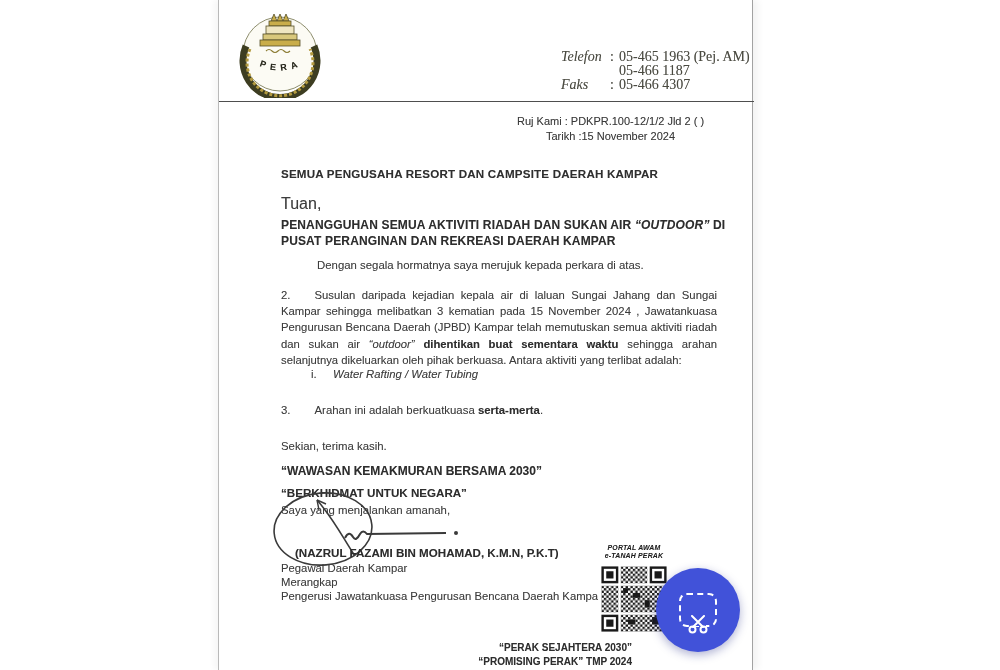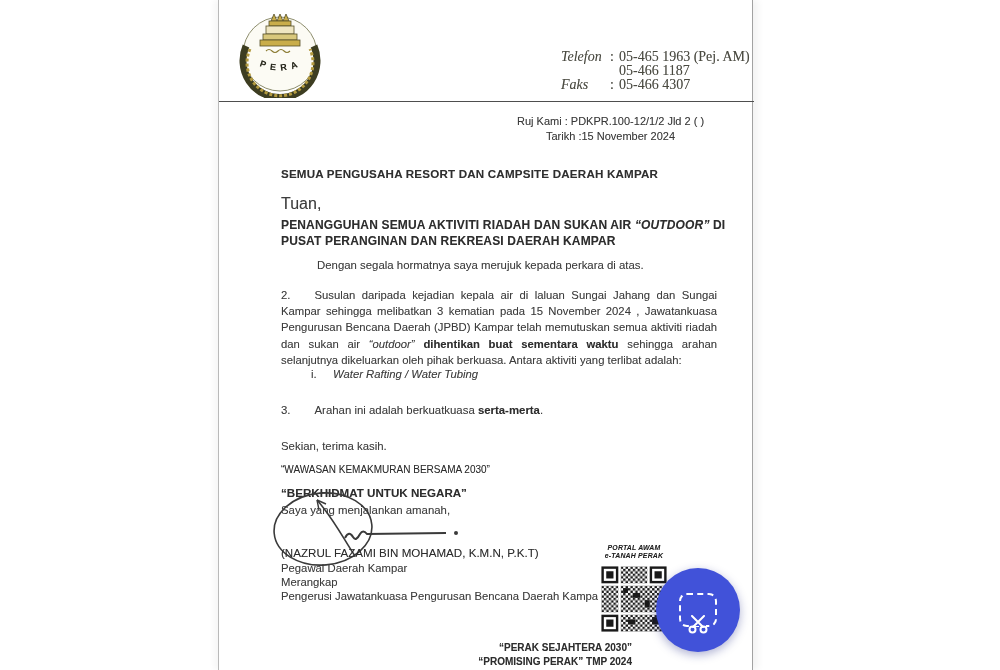--- a/index.html
+++ b/index.html
@@ -46,24 +46,24 @@
   .subject { left:62px; top:218px; font-size:12px; font-weight:bold; line-height:15.6px; color:#2d2d2d; white-space:nowrap; letter-spacing:.15px; }
   .opening { left:62px; top:259px; font-size:11.4px;padding-left:36px; }
   .para2 { left:62px; top:287px; width:436px; font-size:11.3px; line-height:16.2px; text-align:justify; }
   .numgap { display:inline-block; width:24px; }
   .ital { font-style:italic; }
   .bold { font-weight:bold; color:#2d2d2d; }
   .list { left:92px; top:367px; font-size:11.3px; line-height:15.4px; }
   .roman { display:inline-block; width:22px; }
   .para3 { left:62px; top:404px; font-size:11.4px; }
   .sekian { left:62px; top:440px; font-size:11.4px; }
-  .slogan1 { left:62px; top:464px; font-size:10px; font-weight:normal; color:#2d2d2d; }
+  .slogan1 { left:62px; top:464px; font-size:12px; font-weight:bold; color:#2d2d2d; }
   .slogan2 { left:62px; top:486px; font-size:11.6px; font-weight:bold; color:#2d2d2d; }
   .signoff { left:62px; top:504px; font-size:11.4px; }
-  .sig-name { left:62px; top:546px; font-size:11.6px; font-weight:normal; color:#2c2c2c; white-space:nowrap; }
+  .sig-name { left:76px; top:546px; font-size:11.6px; font-weight:bold; color:#2c2c2c; white-space:nowrap; }
   .sig-t1 { left:62px; top:562px; font-size:11.3px; }
   .sig-t2 { left:62px; top:576px; font-size:11.3px; }
   .sig-t3 { left:62px; top:590px; font-size:11.3px; white-space:nowrap; }
   .sigsvg { left:40px; top:472px; width:260px; height:100px; }
 
   
   .qr-wrap { left:376px; top:544px; width:78px; text-align:center; }
   .qr-label { font-size:6.9px; line-height:7.8px; font-weight:bold; font-style:italic; color:#1f1f1f; letter-spacing:.2px; }
   .qr-wrap svg { width:70px; height:72px; margin-top:3px; background:#fff; }
 

